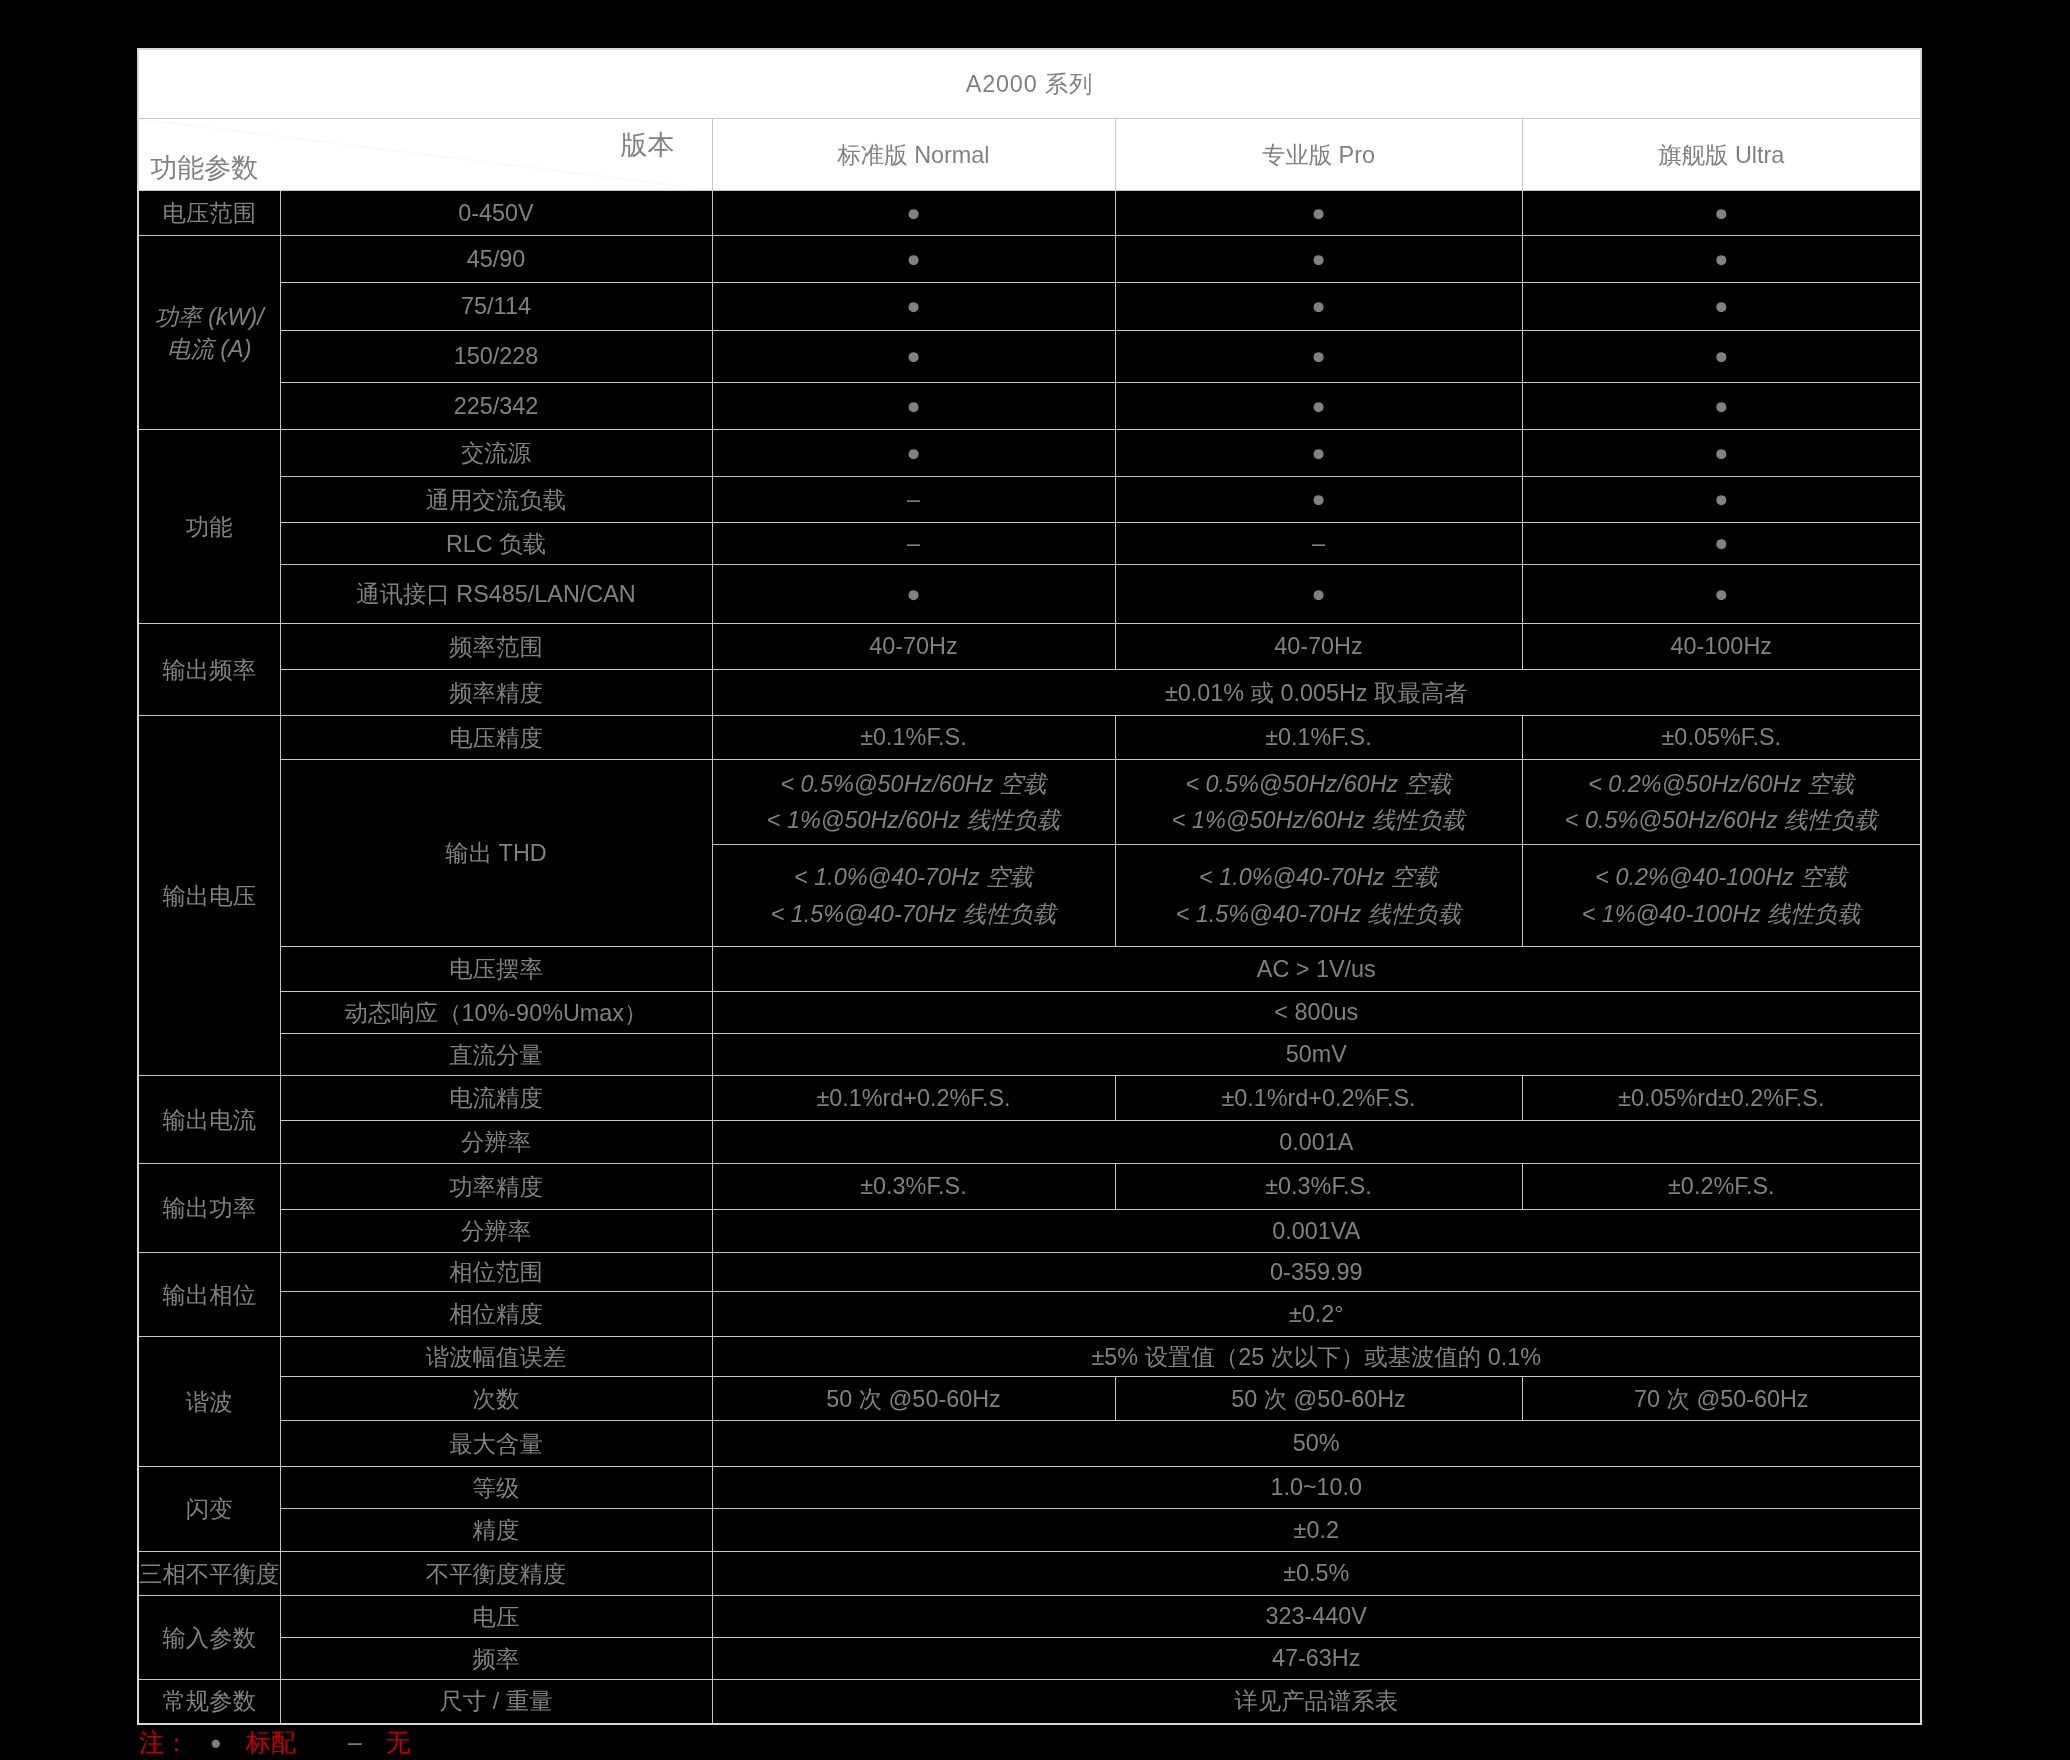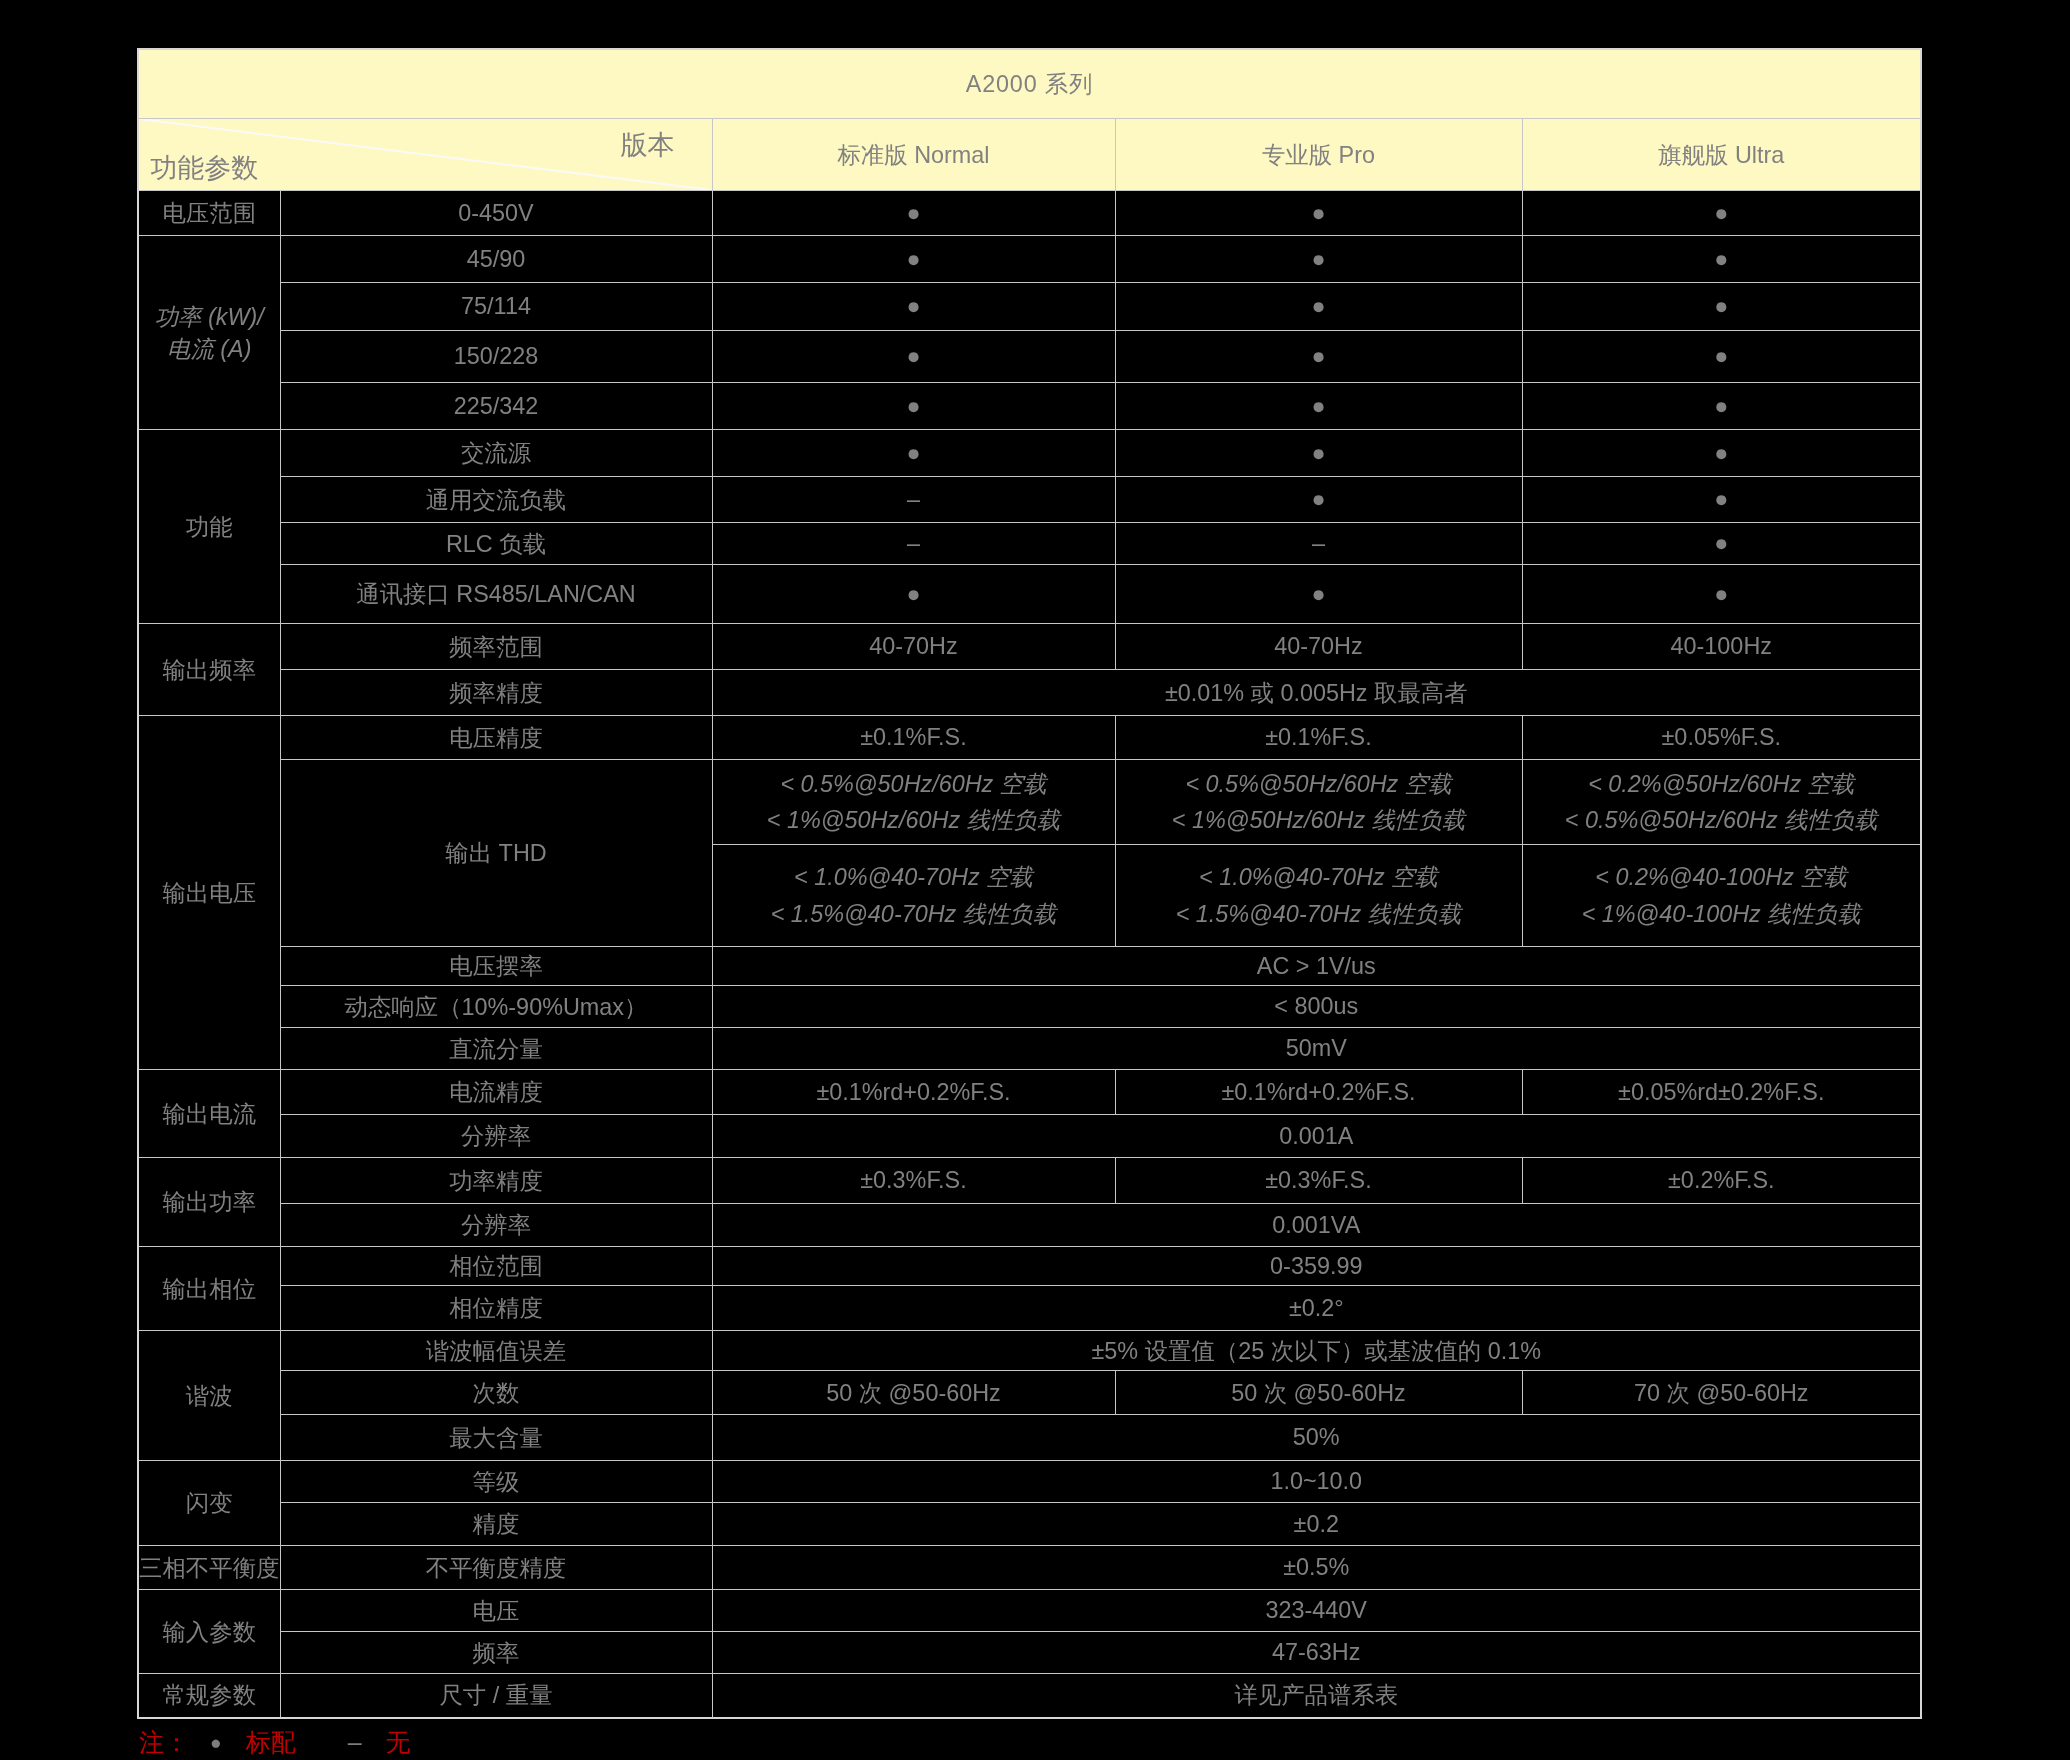--- a/index.html
+++ b/index.html
@@ -22,21 +22,21 @@
   table.spec td{
     border:1.6px solid #c7c7c7;
     color:#828181;
     font-size:23.4px;
     text-align:center;
     vertical-align:middle;
     padding:0;
     overflow:hidden;
   }
   thead td{
-    background:#fef9c3;
+    background:#ffffff;
     border:1.6px solid #fbfaf8;
     color:#595656;
   }
   td.title-cell{font-size:31px;height:68px;padding-top:4.8px;letter-spacing:0.8px;}
   td.head-cell{font-size:27px;height:71px;padding-top:8px;}
   td.corner{position:relative;padding:0;}
   .corner svg.diag{position:absolute;left:0;top:0;width:100%;height:100%;display:block;}
   .corner .v-label{position:absolute;top:8px;right:37px;font-size:27px;}
   .corner .p-label{position:absolute;left:11.3px;top:44%;font-size:27px;}
 
@@ -180,21 +180,21 @@
 &lt; 0.5%@50Hz/60Hz 线性负载</td>
       </tr>
       <tr style="height:102px;">
         <td class="pre thd">&lt; 1.0%@40-70Hz 空载
 &lt; 1.5%@40-70Hz 线性负载</td>
         <td class="pre thd">&lt; 1.0%@40-70Hz 空载
 &lt; 1.5%@40-70Hz 线性负载</td>
         <td class="pre thd">&lt; 0.2%@40-100Hz 空载
 &lt; 1%@40-100Hz 线性负载</td>
       </tr>
-      <tr style="height:39px;margin-top:15px;">
+      <tr style="height:45px;margin-top:15px;">
         <td>电压摆率</td>
         <td colspan="3">AC &gt; 1V/us</td>
       </tr>
       <tr style="height:42px;">
         <td>动态响应（10%-90%Umax）</td>
         <td colspan="3">&lt; 800us</td>
       </tr>
       <tr style="height:42px;">
         <td>直流分量</td>
         <td colspan="3">50mV</td>

